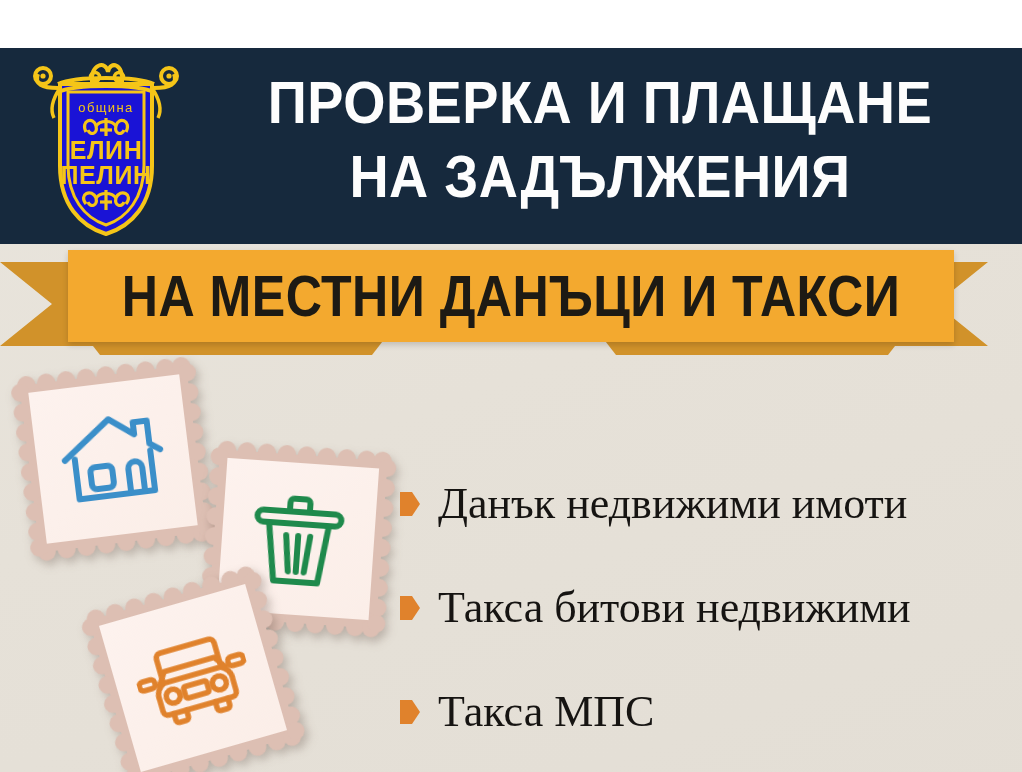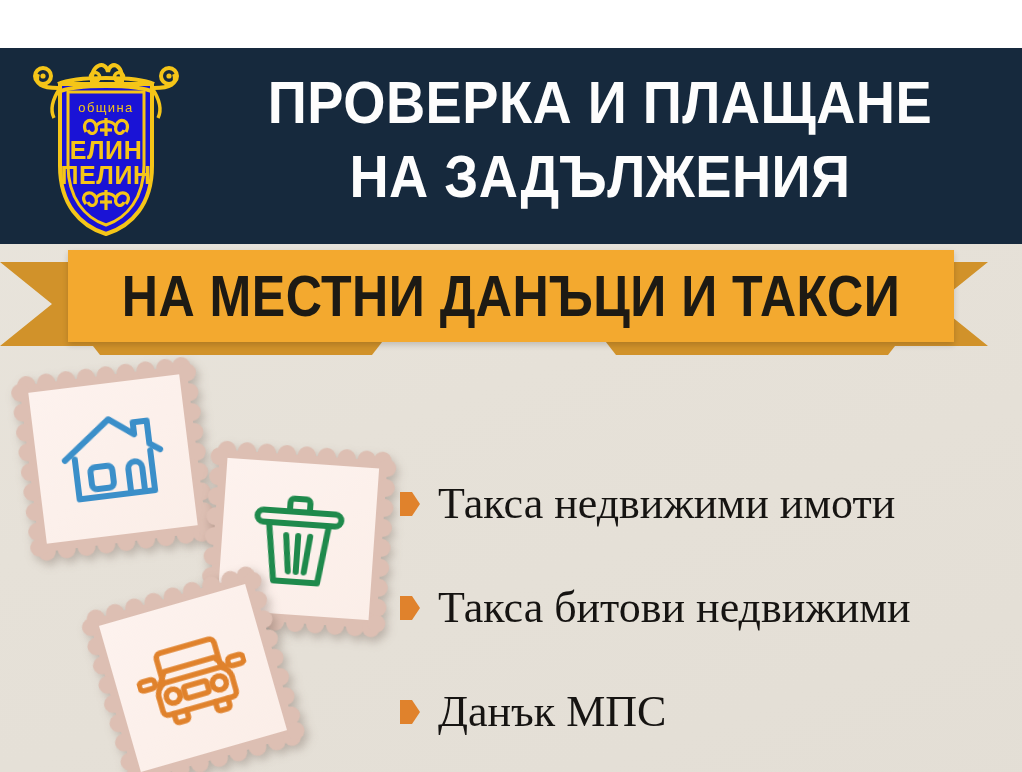--- a/index.html
+++ b/index.html
@@ -422,25 +422,25 @@
         <path d="M71 77 V84 a3 3 0 0 0 3 3 H81 a3 3 0 0 0 3 -3 V77"></path>
         <rect x="2" y="38" width="16" height="9" rx="4"></rect>
         <rect x="94" y="38" width="16" height="9" rx="4"></rect>
       </svg>
     </div>
   </div>
 
   <div class="list">
     <div class="list-item">
       <span class="bullet"></span>
-      <span class="list-label">Такса недвижими имоти</span>
+      <span class="list-label">Данък недвижими имоти</span>
     </div>
     <div class="list-item">
       <span class="bullet"></span>
       <span class="list-label">Такса битови недвижими</span>
     </div>
     <div class="list-item">
       <span class="bullet"></span>
-      <span class="list-label">Данък МПС</span>
+      <span class="list-label">Такса МПС</span>
     </div>
   </div>
 
 </div>
 
 </body></html>

